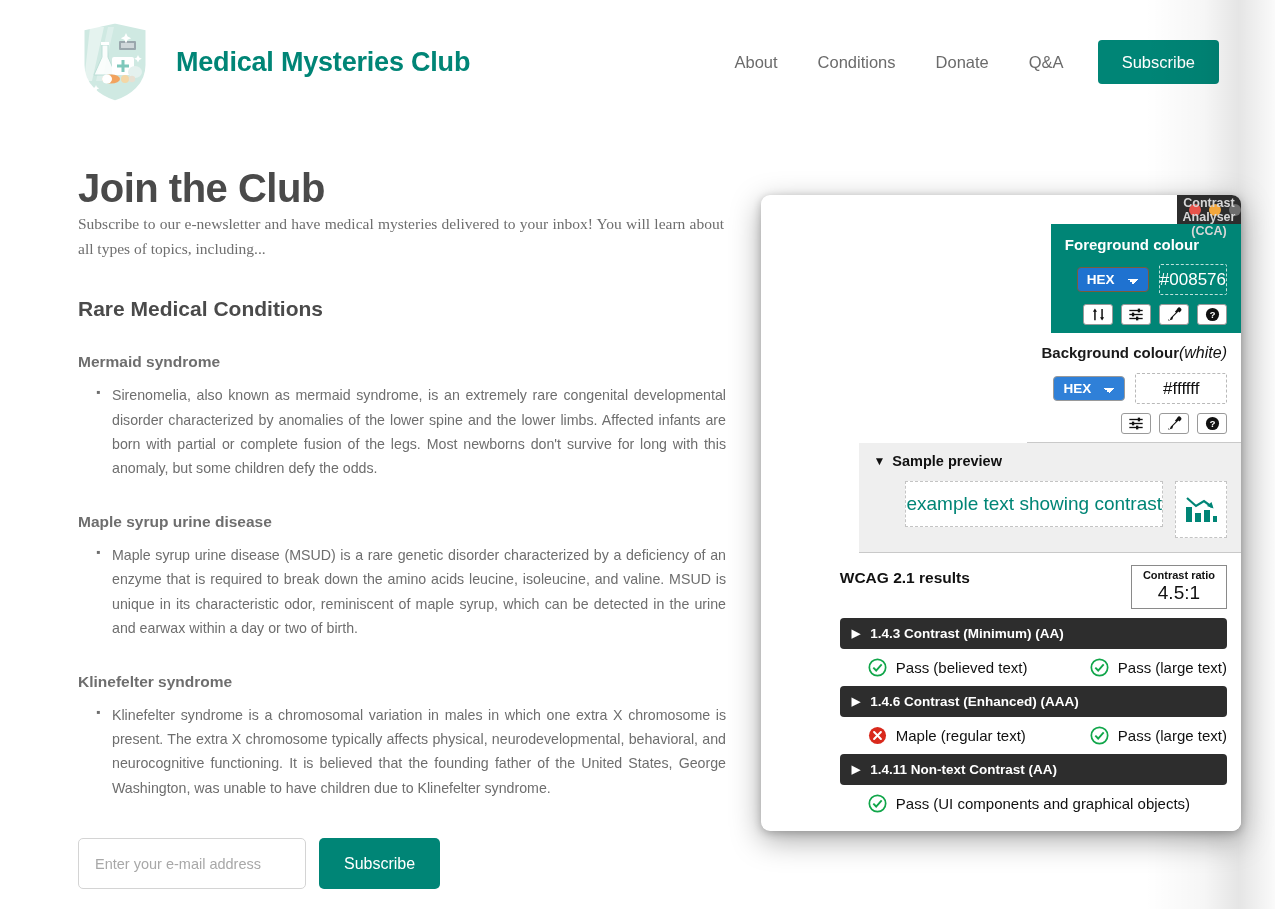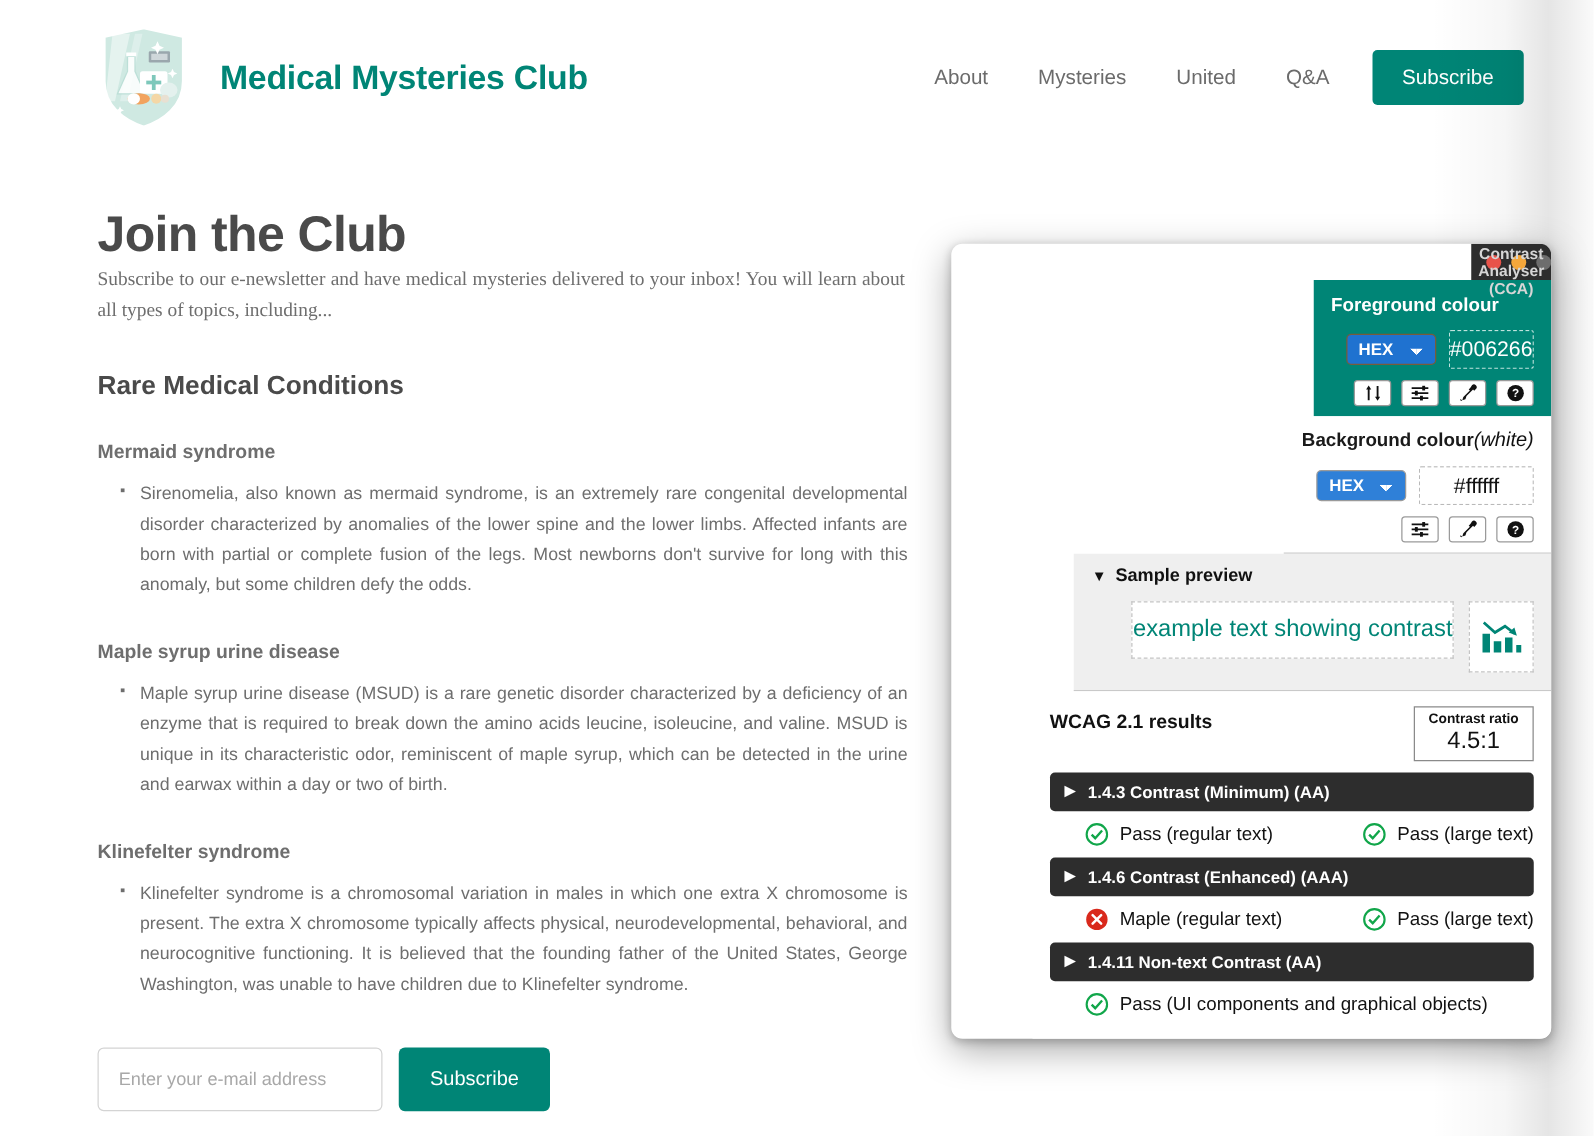--- a/index.html
+++ b/index.html
@@ -217,22 +217,22 @@
             <path d="M60 36 l1.2 2.6 2.6 1.2 -2.6 1.2 -1.2 2.6 -1.2 -2.6 -2.6 -1.2 2.6 -1.2 Z" fill="#ffffff"></path>
             <path d="M18 66 l1 2.2 2.2 1 -2.2 1 -1 2.2 -1 -2.2 -2.2 -1 2.2 -1 Z" fill="#ffffff"></path>
           </g>
         </svg>
       </span>
       <span class="brand-title">Medical Mysteries Club</span>
     </div>
 
     <nav class="main-nav">
       <a class="nav-link" href="#">About</a>
-      <a class="nav-link" href="#">Mysteries</a>
-      <a class="nav-link" href="#">United</a>
+      <a class="nav-link" href="#">Conditions</a>
+      <a class="nav-link" href="#">Donate</a>
       <a class="nav-link" href="#">Q&amp;A</a>
       <button class="nav-subscribe">Subscribe</button>
     </nav>
   </header>
 
   <main class="content">
     <h1 class="page-title">Join the Club</h1>
     <p class="intro">Subscribe to our e-newsletter and have medical mysteries delivered to your inbox! You will learn about all types of topics, including...</p>
     <h2 class="section-title">Rare Medical Conditions</h2>
 
@@ -270,21 +270,21 @@
       </div>
       <span class="cca-title">Colour Contrast Analyser (CCA)</span>
     </div>
 
     <div class="fg-panel">
       <div class="panel-label-fg">Foreground colour</div>
       <div class="colour-row">
         <select class="hex-select">
           <option>HEX</option>
         </select>
-        <div class="colour-value-fg">#006266</div>
+        <div class="colour-value-fg">#008576</div>
       </div>
       <div class="icon-row">
         <button class="icon-btn">
           <svg width="15" height="15" viewBox="0 0 16 16" fill="#111">
             <path d="M4.2 1.5 L6.4 5 H5V14H3.4V5H2z"></path>
             <path d="M11.8 14.5 L9.6 11H11V2h1.6v9H14z"></path>
           </svg>
         </button>
         <button class="icon-btn">
           <svg width="16" height="15" viewBox="0 0 18 16" fill="none" stroke="#111" stroke-width="1.5">
@@ -380,21 +380,21 @@
       <div class="criterion">
         <span class="tri-right">▶</span>
         <span>1.4.3 Contrast (Minimum) (AA)</span>
       </div>
       <div class="result-row">
         <div class="result-item first">
           <svg class="status-icon" viewBox="0 0 20 20">
             <circle cx="10" cy="10" r="8.6" fill="#fff" stroke="#11a64a" stroke-width="1.8"></circle>
             <path d="M5.6 10.2 L8.6 13.2 L14.4 6.8" fill="none" stroke="#11a64a" stroke-width="2"></path>
           </svg>
-          <span>Pass (regular text)</span>
+          <span>Pass (believed text)</span>
         </div>
         <div class="result-item">
           <svg class="status-icon" viewBox="0 0 20 20">
             <circle cx="10" cy="10" r="8.6" fill="#fff" stroke="#11a64a" stroke-width="1.8"></circle>
             <path d="M5.6 10.2 L8.6 13.2 L14.4 6.8" fill="none" stroke="#11a64a" stroke-width="2"></path>
           </svg>
           <span>Pass (large text)</span>
         </div>
       </div>
 

